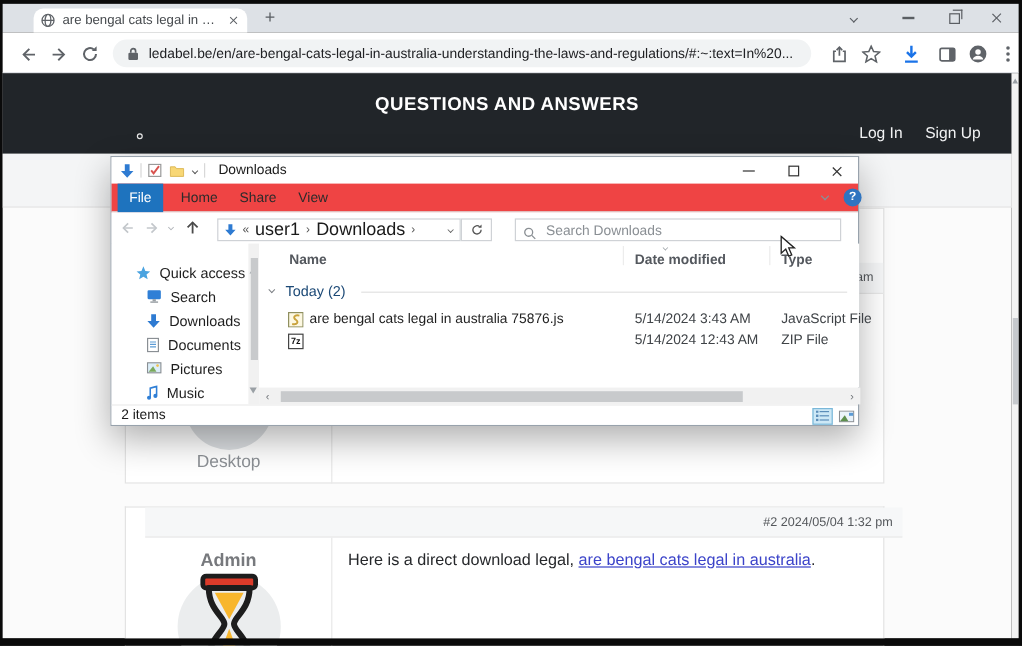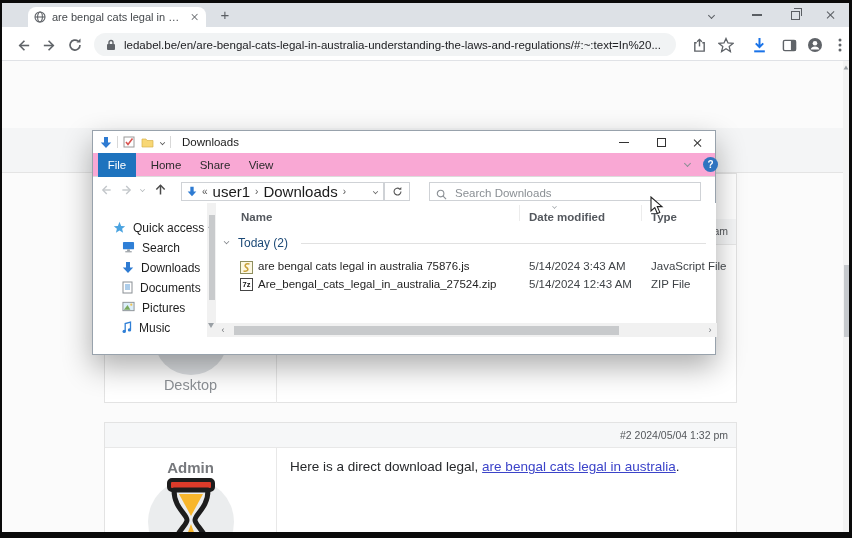--- a/index.html
+++ b/index.html
@@ -41,21 +41,21 @@
   .postbody{font-size:13.5px;color:#26282b;line-height:19px;width:402px;}
   .postbody a{color:#3b43c9;text-decoration:underline;}
 
   
   .explorer{left:92px;top:130px;width:624px;height:225px;background:#fff;border:1px solid #98a2ac;box-shadow:0 12px 28px rgba(0,0,0,.32);z-index:10;}
   .ex-title{left:0;top:0;width:100%;height:22px;background:#fff;display:flex;align-items:center;padding-left:7px;}
   .ex-ttext{font-size:11.5px;color:#1a1a1a;margin-left:6px;}
   .qsep{width:1px;height:12px;background:#d8d8d8;margin:0 5px;}
   .ex-wc{top:4px;width:30px;height:15px;display:flex;align-items:center;justify-content:center;}
   .exg::before,.exg::after{background:#333;}
-  .ex-tabs{left:0;top:22px;width:100%;height:24px;background:#f9a8d4;border-bottom:1px solid #dcdcdc;}
+  .ex-tabs{left:0;top:22px;width:100%;height:24px;background:#ef4444;border-bottom:1px solid #dcdcdc;}
   .ftab{left:5px;top:0;width:38px;height:24px;background:#1e73be;color:#fff;font-size:11.5px;display:flex;align-items:center;justify-content:center;}
   .rtab{top:0;height:24px;font-size:11.5px;color:#2b2b2b;display:flex;align-items:center;justify-content:center;}
   .helpq{left:610px;top:4px;width:15px;height:15px;border-radius:50%;background:#2f74c0;color:#fff;font-size:10px;font-weight:bold;text-align:center;line-height:15px;}
   .ex-addr{left:0;top:46px;width:100%;height:26px;background:#fff;}
   .abox{border:1px solid #cfd2d6;background:#fff;display:flex;align-items:center;}
   .crumb{font-size:15px;color:#1a1a1a;white-space:nowrap;}
   .csep{font-size:10px;color:#555;margin:0 5px;}
   .searchin{border:none;outline:none;width:200px;font-size:11.5px;color:#333;background:transparent;}
   .searchin::placeholder{color:#8a8f94;}
   .ex-side{left:0;top:72px;width:114px;height:134px;background:#fff;}
@@ -180,32 +180,38 @@
   <div class="abs tico" style="left:829px;">
     <svg width="4" height="14" viewBox="0 0 4 14">
         <circle cx="2" cy="2" r="1.5" fill="#5f6368"></circle>
         <circle cx="2" cy="7" r="1.5" fill="#5f6368"></circle>
         <circle cx="2" cy="12" r="1.5" fill="#5f6368"></circle>
       </svg>
   </div>
 
   <div class="abs pagebg"></div>
   <div class="abs substrip"></div>
+  <div class="abs sitehead">
+    <div class="abs sitetitle">QUESTIONS AND ANSWERS</div>
+    <div class="abs sitelink" style="left:714px;">Log In</div>
+    <div class="abs sitelink" style="left:769px;">Sign Up</div>
+    <div class="abs headdot"></div>
+  </div>
 
   <div class="abs post" style="left:104px;top:173px;width:633px;height:230px;">
     <div class="abs postmeta" style="left:0;top:45px;width:631px;height:26px;">
       <span>3 am</span>
     </div>
     <div class="abs celldiv" style="left:171px;top:71px;height:158px;"></div>
     <div class="abs" style="left:49px;top:127px;width:74px;height:74px;border-radius:50%;background:#dcdfe2;"></div>
     <div class="abs rolename" style="left:0;top:203px;width:171px;">Desktop</div>
   </div>
 
   <div class="abs post" style="left:104px;top:422px;width:633px;height:116px;border-bottom:none;">
-    <div class="abs postmeta" style="left:0;top:0;width:631px;height:25px;text-align:right;">
+    <div class="abs postmeta" style="left:16px;top:0;width:631px;height:25px;text-align:right;">
       <span>#2 2024/05/04 1:32 pm</span>
     </div>
     <div class="abs celldiv" style="left:171px;top:25px;height:90px;"></div>
     <div class="abs author" style="left:0;top:36px;width:171px;">Admin</div>
     <div class="abs" style="left:43px;top:56px;width:86px;height:86px;border-radius:50%;background:#ebedee;"></div>
     <div class="abs" style="left:54px;top:55px;">
       <svg width="64" height="100" viewBox="0 0 64 100">
         <rect x="10" y="2" width="44" height="10" rx="3" fill="#dc3b2a" stroke="#1d1d1d" stroke-width="4"></rect>
         <polygon points="20,16 44,16 32,38" fill="#f8b62c"></polygon>
         <polygon points="32,46 24,68 40,68" fill="#f8b62c"></polygon>
@@ -399,32 +405,51 @@
               <path d="M9.5 3 C5 2 4 5 6.5 6.5 C9 8 8 11 3.5 10" fill="none" stroke="#c9a23b" stroke-width="1.6"></path>
             </svg>
         </span>
         <span class="fname" style="position:absolute;left:42px;top:2px;">are bengal cats legal in australia 75876.js</span>
         <span class="fmeta" style="position:absolute;left:313px;top:2px;">5/14/2024 3:43 AM</span>
         <span class="fmeta" style="position:absolute;left:435px;top:2px;">JavaScript File</span>
       </div>
 
       <div class="abs" style="left:0;top:73px;width:500px;height:18px;">
         <span style="position:absolute;left:24px;top:2px;width:13px;height:13px;background:#fff;border:1px solid #444;font-size:7.5px;font-weight:bold;color:#111;text-align:center;line-height:11px;">7z</span>
-        <span class="fname" style="position:absolute;left:42px;top:2px;">Are_bengal_cats_legal_in_australia_27524.zip</span>
         <span class="fmeta" style="position:absolute;left:313px;top:2px;">5/14/2024 12:43 AM</span>
         <span class="fmeta" style="position:absolute;left:435px;top:2px;text-align:center;">ZIP File</span>
       </div>
     </div>
 
     <div class="abs hsb">
       <span class="harr">‹</span>
       <div class="hsb-thumb"></div>
       <span class="harr" style="position:absolute;right:0;">›</span>
     </div>
 
+    <div class="abs ex-status">
+      <span class="stext" style="position:absolute;left:8px;top:2px;">2 items</span>
+      <div class="viewbtn active" style="left:584px;">
+        <svg width="11" height="9" viewBox="0 0 11 9">
+            <rect x="0" y="0" width="2" height="2" fill="#5b8db8"></rect>
+            <rect x="0" y="3.5" width="2" height="2" fill="#5b8db8"></rect>
+            <rect x="0" y="7" width="2" height="2" fill="#5b8db8"></rect>
+            <rect x="3" y="0.5" width="8" height="1" fill="#5b8db8"></rect>
+            <rect x="3" y="4" width="8" height="1" fill="#5b8db8"></rect>
+            <rect x="3" y="7.5" width="8" height="1" fill="#5b8db8"></rect>
+          </svg>
+      </div>
+      <div class="viewbtn" style="left:604px;">
+        <svg width="13" height="10" viewBox="0 0 13 10">
+            <rect x="0.5" y="0.5" width="12" height="9" fill="#eaf3fa" stroke="#8a8f94"></rect>
+            <polygon points="1,9 5,4 8,9" fill="#5e8f4e"></polygon>
+            <rect x="8.5" y="2" width="3.5" height="2.5" fill="#5b9bd5"></rect>
+          </svg>
+      </div>
+    </div>
   </div>
 
   <div class="abs" style="left:650px;top:196px;z-index:20;">
     <svg width="14" height="20" viewBox="0 0 14 20">
         <path d="M1 1 L1 15 L4.8 11.6 L7.3 17.5 L9.8 16.4 L7.3 10.6 L12 10.6 Z" fill="#fff" stroke="#222" stroke-width="1.1"></path>
       </svg>
   </div>
 
   <div class="abs frame" style="left:0;top:0;width:852px;height:3px;"></div>
   <div class="abs frame" style="left:0;top:532px;width:852px;height:6px;"></div>

